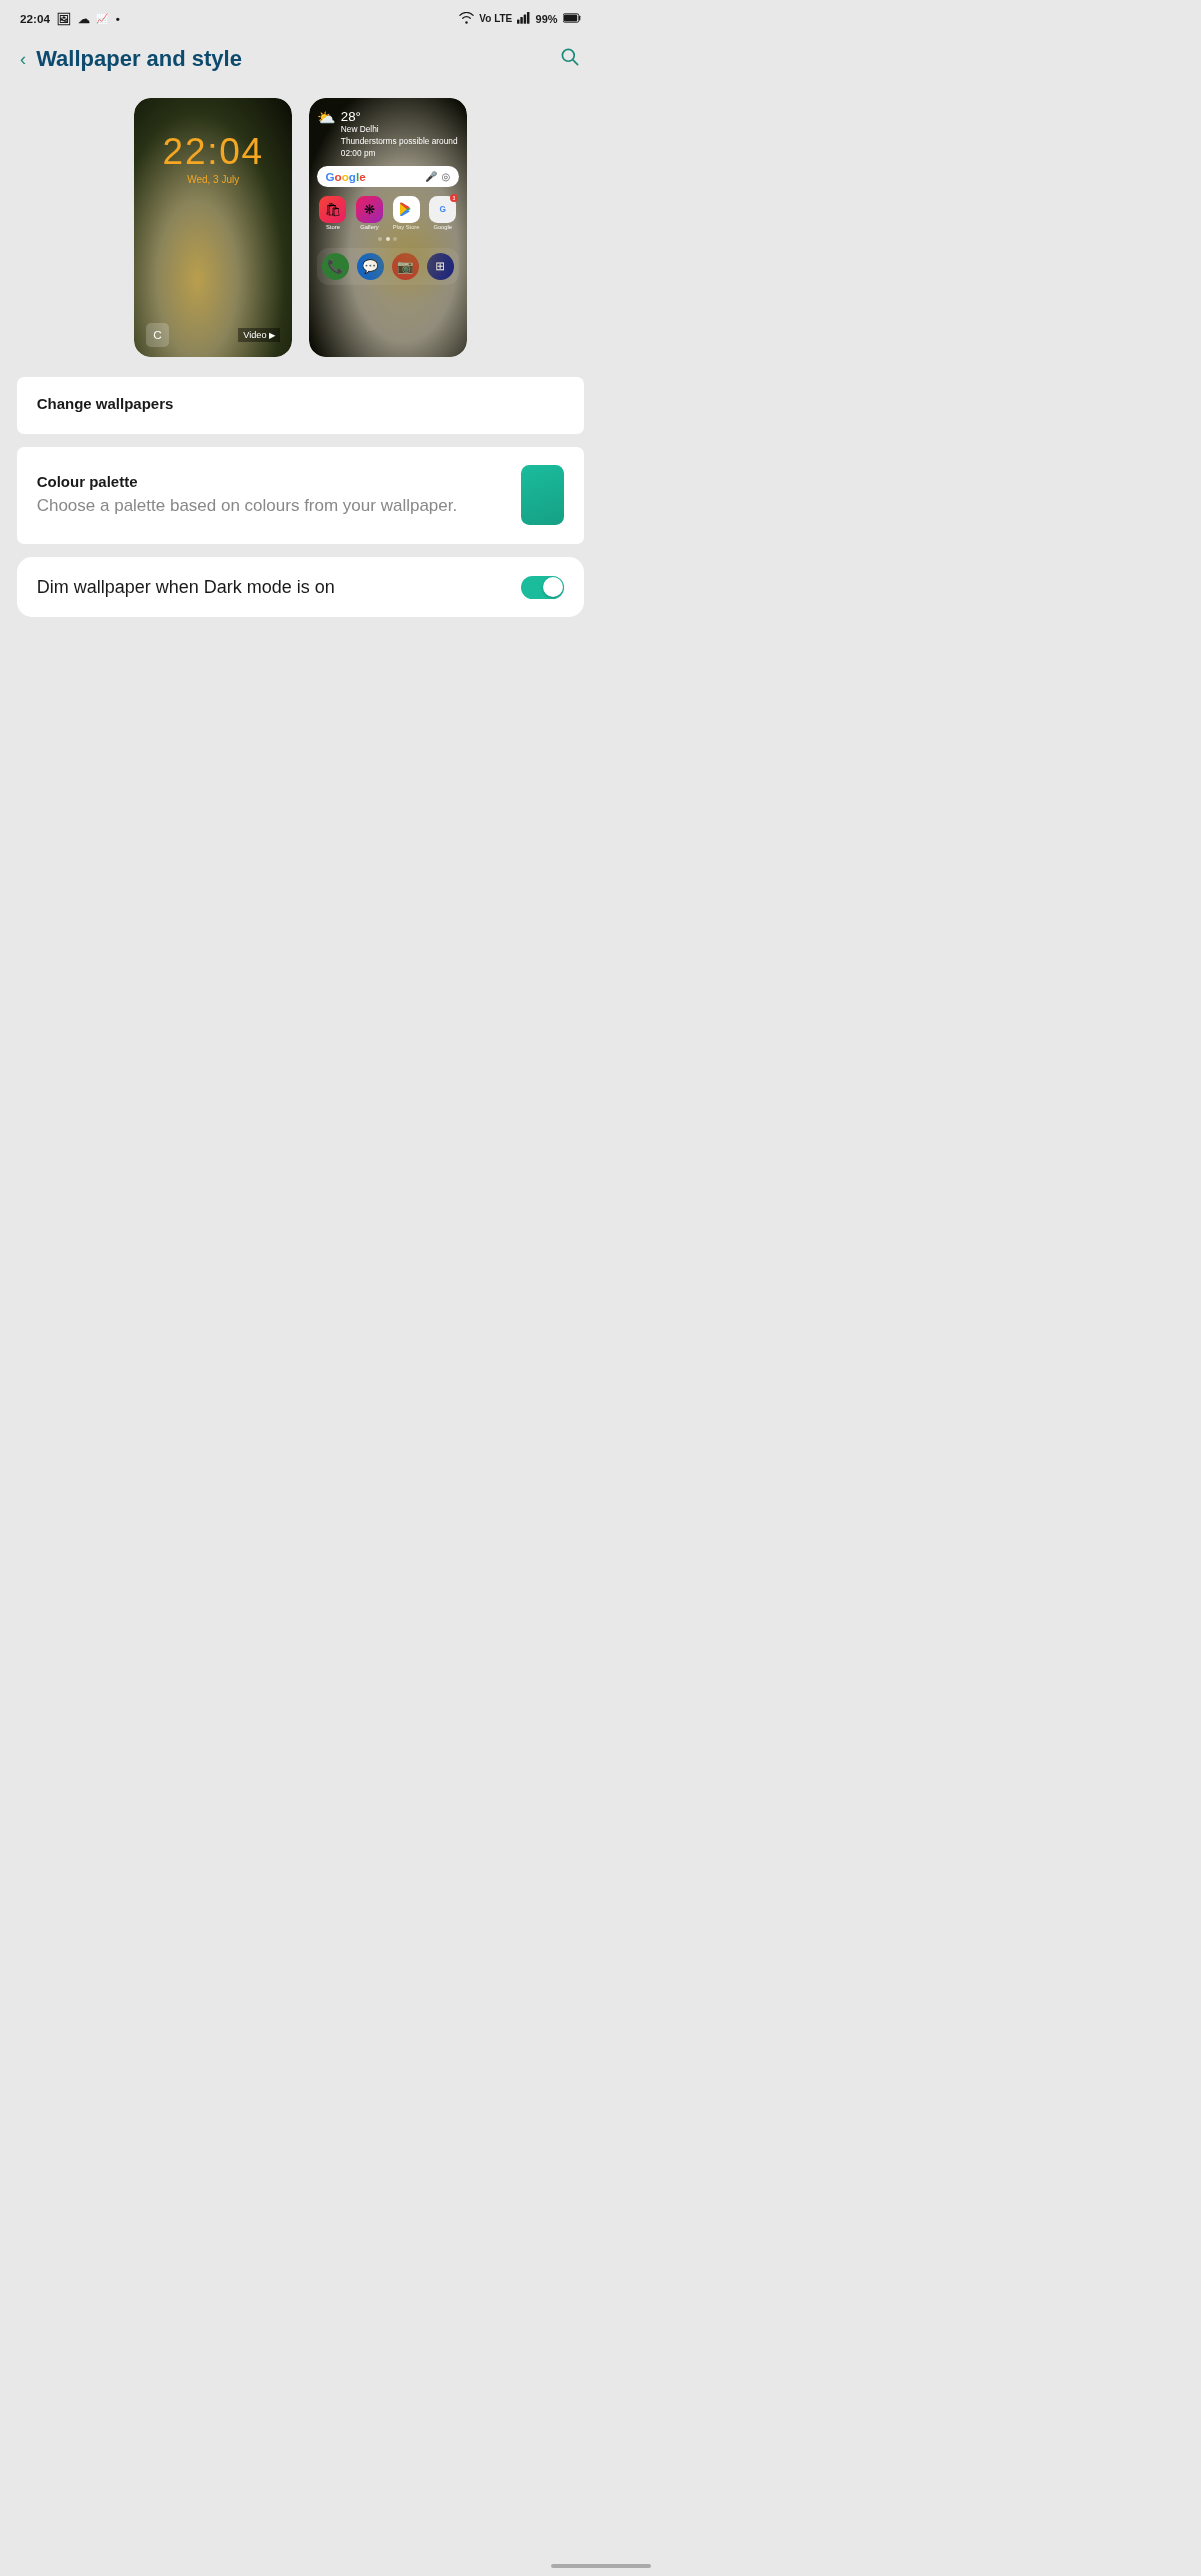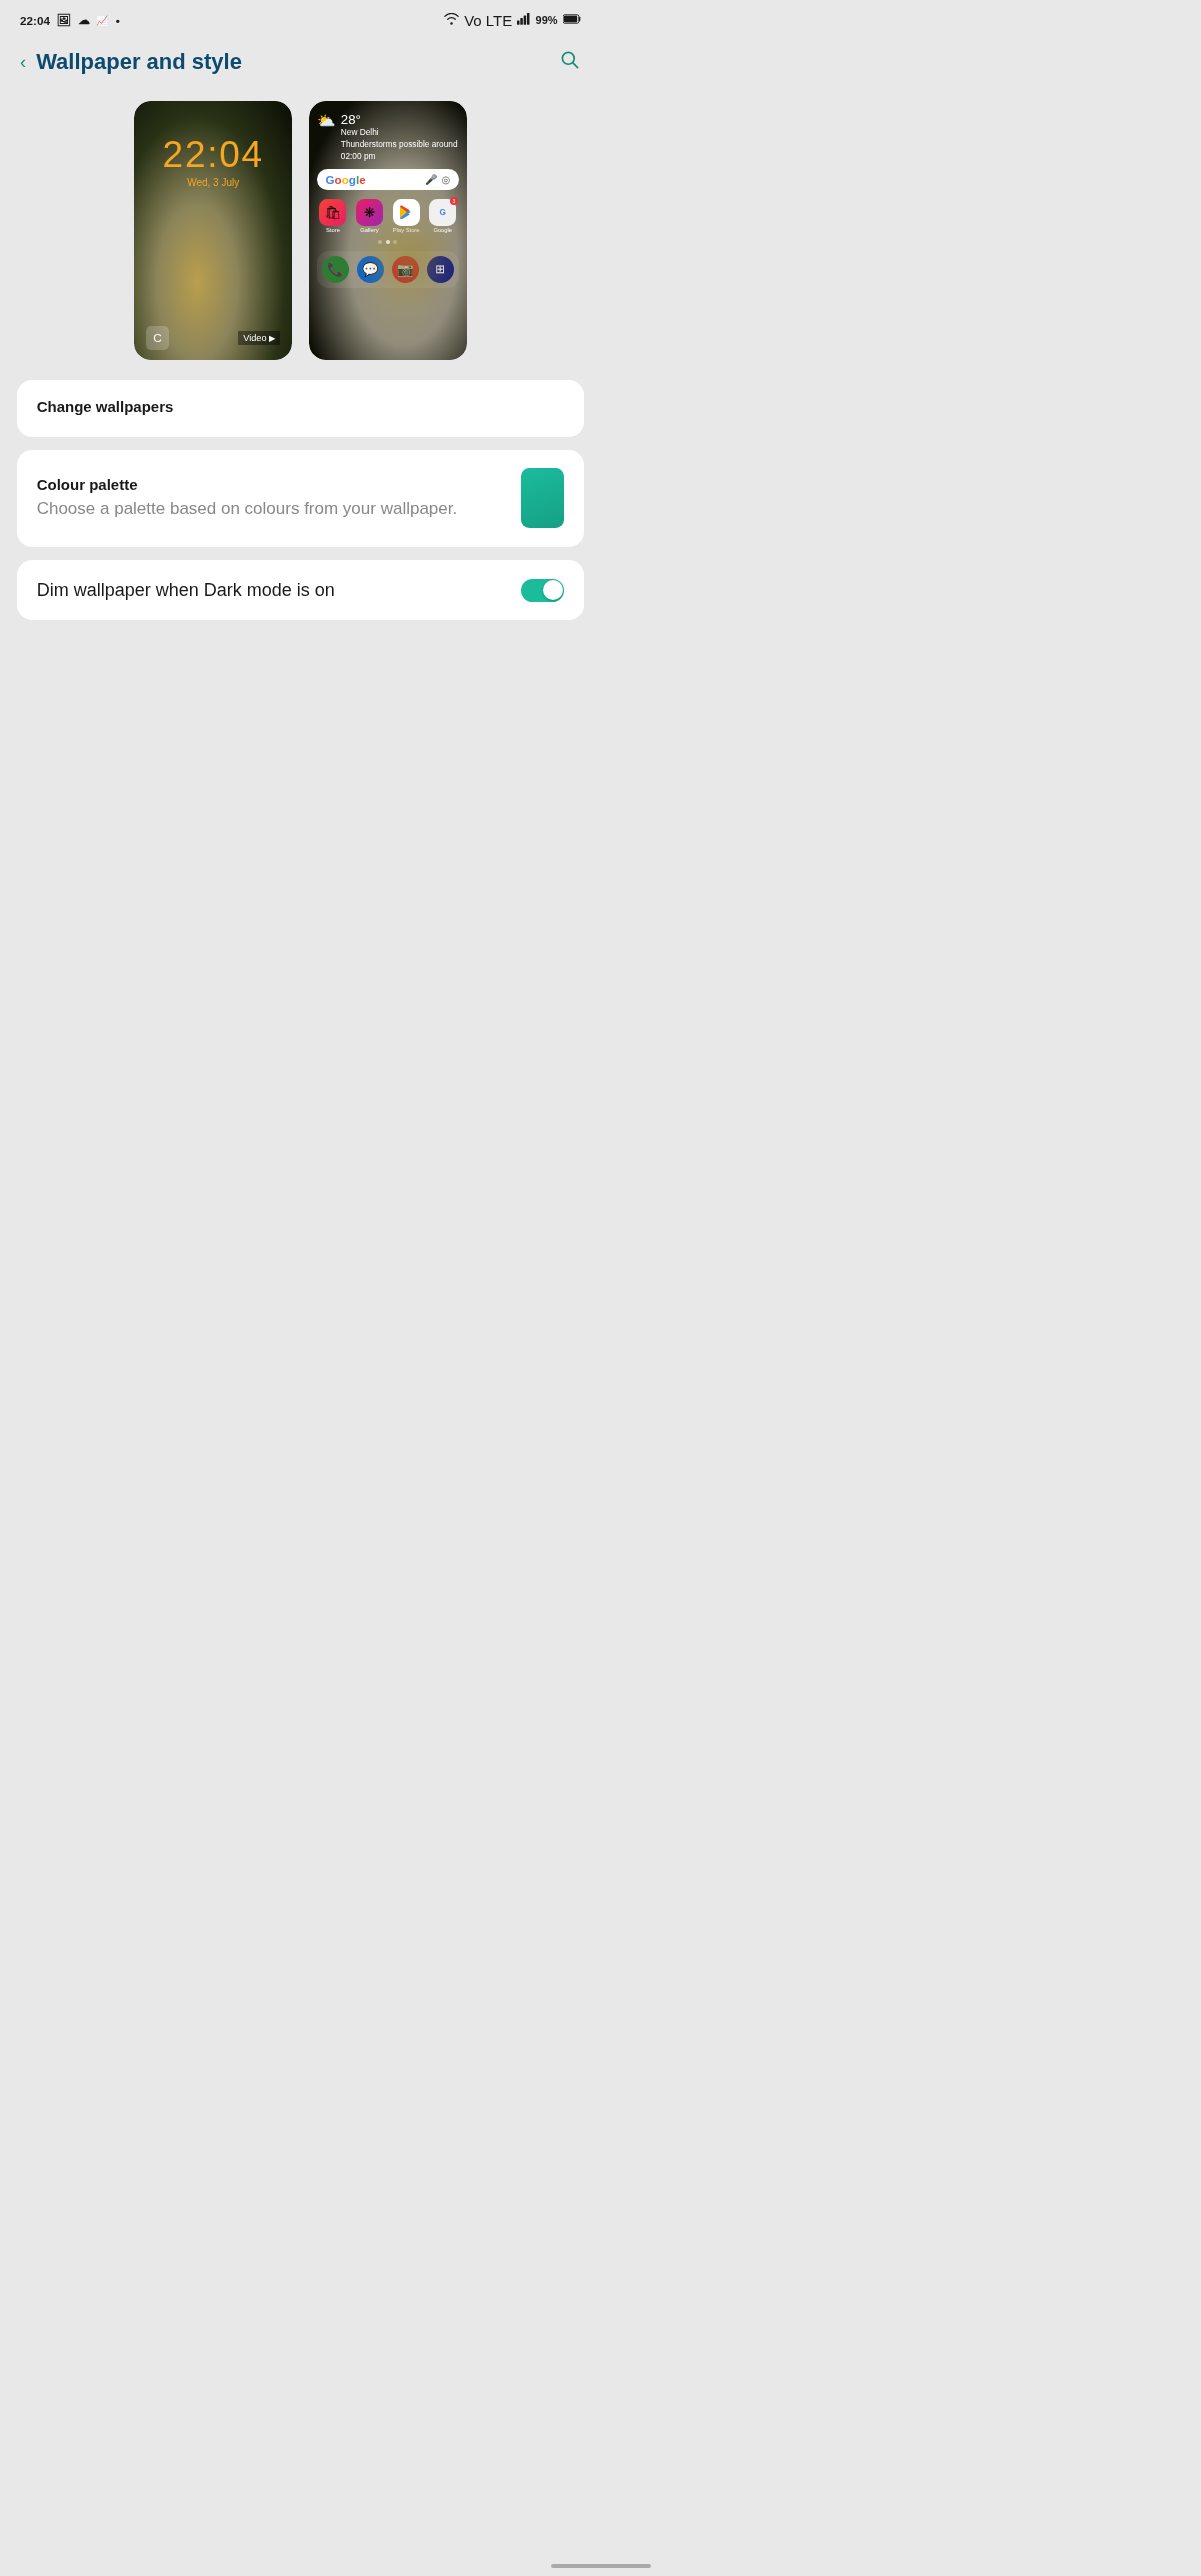--- a/index.html
+++ b/index.html
@@ -264,21 +264,21 @@
       display: flex;
       align-items: center;
       justify-content: center;
       font-size: 13.3px;
       margin: 0 auto;
     }
 
     
     .card {
       background: white;
-      border-radius: 15px;
+      border-radius: 7px;
       margin: 0 16.7px 13.3px 16.7px;
       padding: 18.4px 20px;
       cursor: pointer;
     }
     .card-title {
       font-size: 15px;
       font-weight: 600;
       color: #1a1a1a;
       margin-bottom: 3.3px;
     }
@@ -376,21 +376,21 @@
     <span>•</span>
   </div>
   <div class="status-right">
     <span>
       <svg width="15" height="11.7" viewBox="0 0 18 14" fill="none">
         <path d="M9 11a1.5 1.5 0 110 3 1.5 1.5 0 010-3z" fill="#1a1a1a"></path>
         <path d="M4.5 7.5C5.8 6.2 7.3 5.5 9 5.5s3.2.7 4.5 2" stroke="#1a1a1a" stroke-width="1.5" stroke-linecap="round" fill="none"></path>
         <path d="M1 4C3.3 1.7 6 0.5 9 0.5s5.7 1.2 8 3.5" stroke="#1a1a1a" stroke-width="1.5" stroke-linecap="round" fill="none"></path>
       </svg>
     </span>
-    <span style="font-size:15px; font-weight:400;">Vo LTE</span>
+    <span style="font-size:10px; font-weight:700;">Vo LTE</span>
     <span>
       <svg width="13.3" height="11.7" viewBox="0 0 16 14" fill="none">
         <rect x="0" y="9" width="3" height="5" rx="0.5" fill="#1a1a1a"></rect>
         <rect x="4" y="6" width="3" height="8" rx="0.5" fill="#1a1a1a"></rect>
         <rect x="8" y="3" width="3" height="11" rx="0.5" fill="#1a1a1a"></rect>
         <rect x="12" y="0" width="3" height="14" rx="0.5" fill="#1a1a1a"></rect>
       </svg>
     </span>
     <span>99%</span>
     <span>

